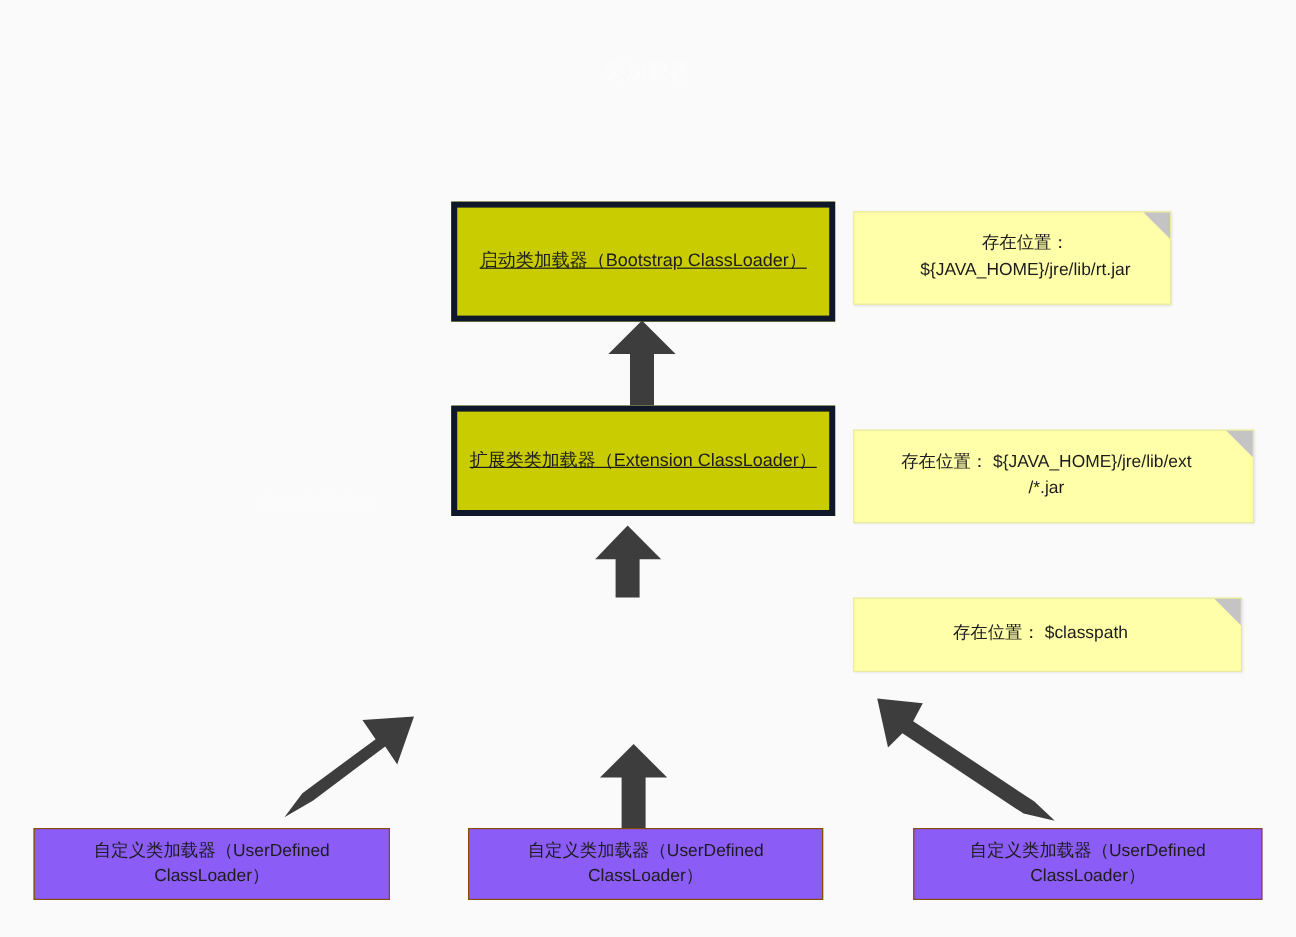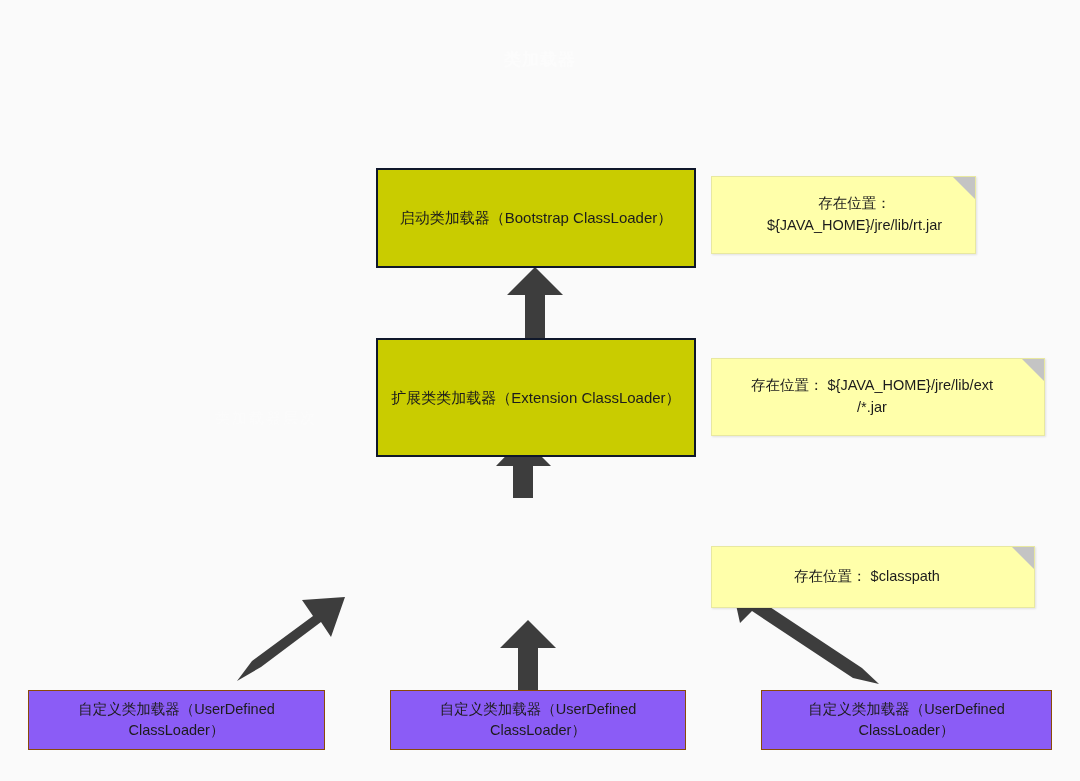--- a/index.html
+++ b/index.html
@@ -58,21 +58,22 @@
     justify-content: center;
     text-align: center;
     line-height: 1.45;
     color: #1c1c1c;
     font-size: 15px;
     padding: 4px 10px;
   }
 
   .node-olive {
     background: #c9cc00;
-    border: 2px solid #0f172a;
+    border: 5px solid #0f172a;
+    text-decoration: underline;
   }
 
   .node-orange {
     background: #8b5cf6;
     border: 1px solid #8a4a08;
     color: #1c1c1c;
     font-size: 14.5px;
   }
 
   
@@ -137,21 +138,21 @@
       <polygon fill="#3d3d3d" points="237,681 252,661 313,616 302,600 345,597 331,637 321,622 261,667"></polygon>
     </g>
 
     <g>
       <polygon fill="#3d3d3d" points="879,684 862,668 761,601 769,586 731,582 740,623 752,611 853,678"></polygon>
     </g>
   </svg>
 
   <div class="node node-olive" style="left:376px; top:168px; width:320px; height:100px;">启动类加载器（Bootstrap ClassLoader）</div>
 
-  <div class="node node-olive" style="left:376px; top:338px; width:320px; height:119px;">扩展类类加载器（Extension ClassLoader）</div>
+  <div class="node node-olive" style="left:376px; top:338px; width:320px; height:92px;">扩展类类加载器（Extension ClassLoader）</div>
 
 
   <div class="node node-orange" style="left:28px; top:690px; width:297px; height:60px;">自定义类加载器（UserDefined ClassLoader）</div>
 
   <div class="node node-orange" style="left:390px; top:690px; width:296px; height:60px;">自定义类加载器（UserDefined ClassLoader）</div>
 
   <div class="node node-orange" style="left:761px; top:690px; width:291px; height:60px;">自定义类加载器（UserDefined ClassLoader）</div>
 
   <div class="note" style="left:711px; top:176px; width:265px; height:78px;padding-left:48px;">
     <span>
@@ -162,18 +163,18 @@
   </div>
 
   <div class="note" style="left:711px; top:358px; width:334px; height:78px;">
     <span>
       <span>存在位置： ${JAVA_HOME}/jre/lib/ext</span><br>
       <span>/*.jar</span>
     </span>
     <span class="note-fold"></span>
   </div>
 
-  <div class="note" style="left:711px; top:546px; width:324px; height:62px;">
+  <div class="note" style="left:711px; top:498px; width:324px; height:62px;">
     <span>存在位置： $classpath</span>
     <span class="note-fold"></span>
   </div>
 
 </div>
 
 </body></html>

